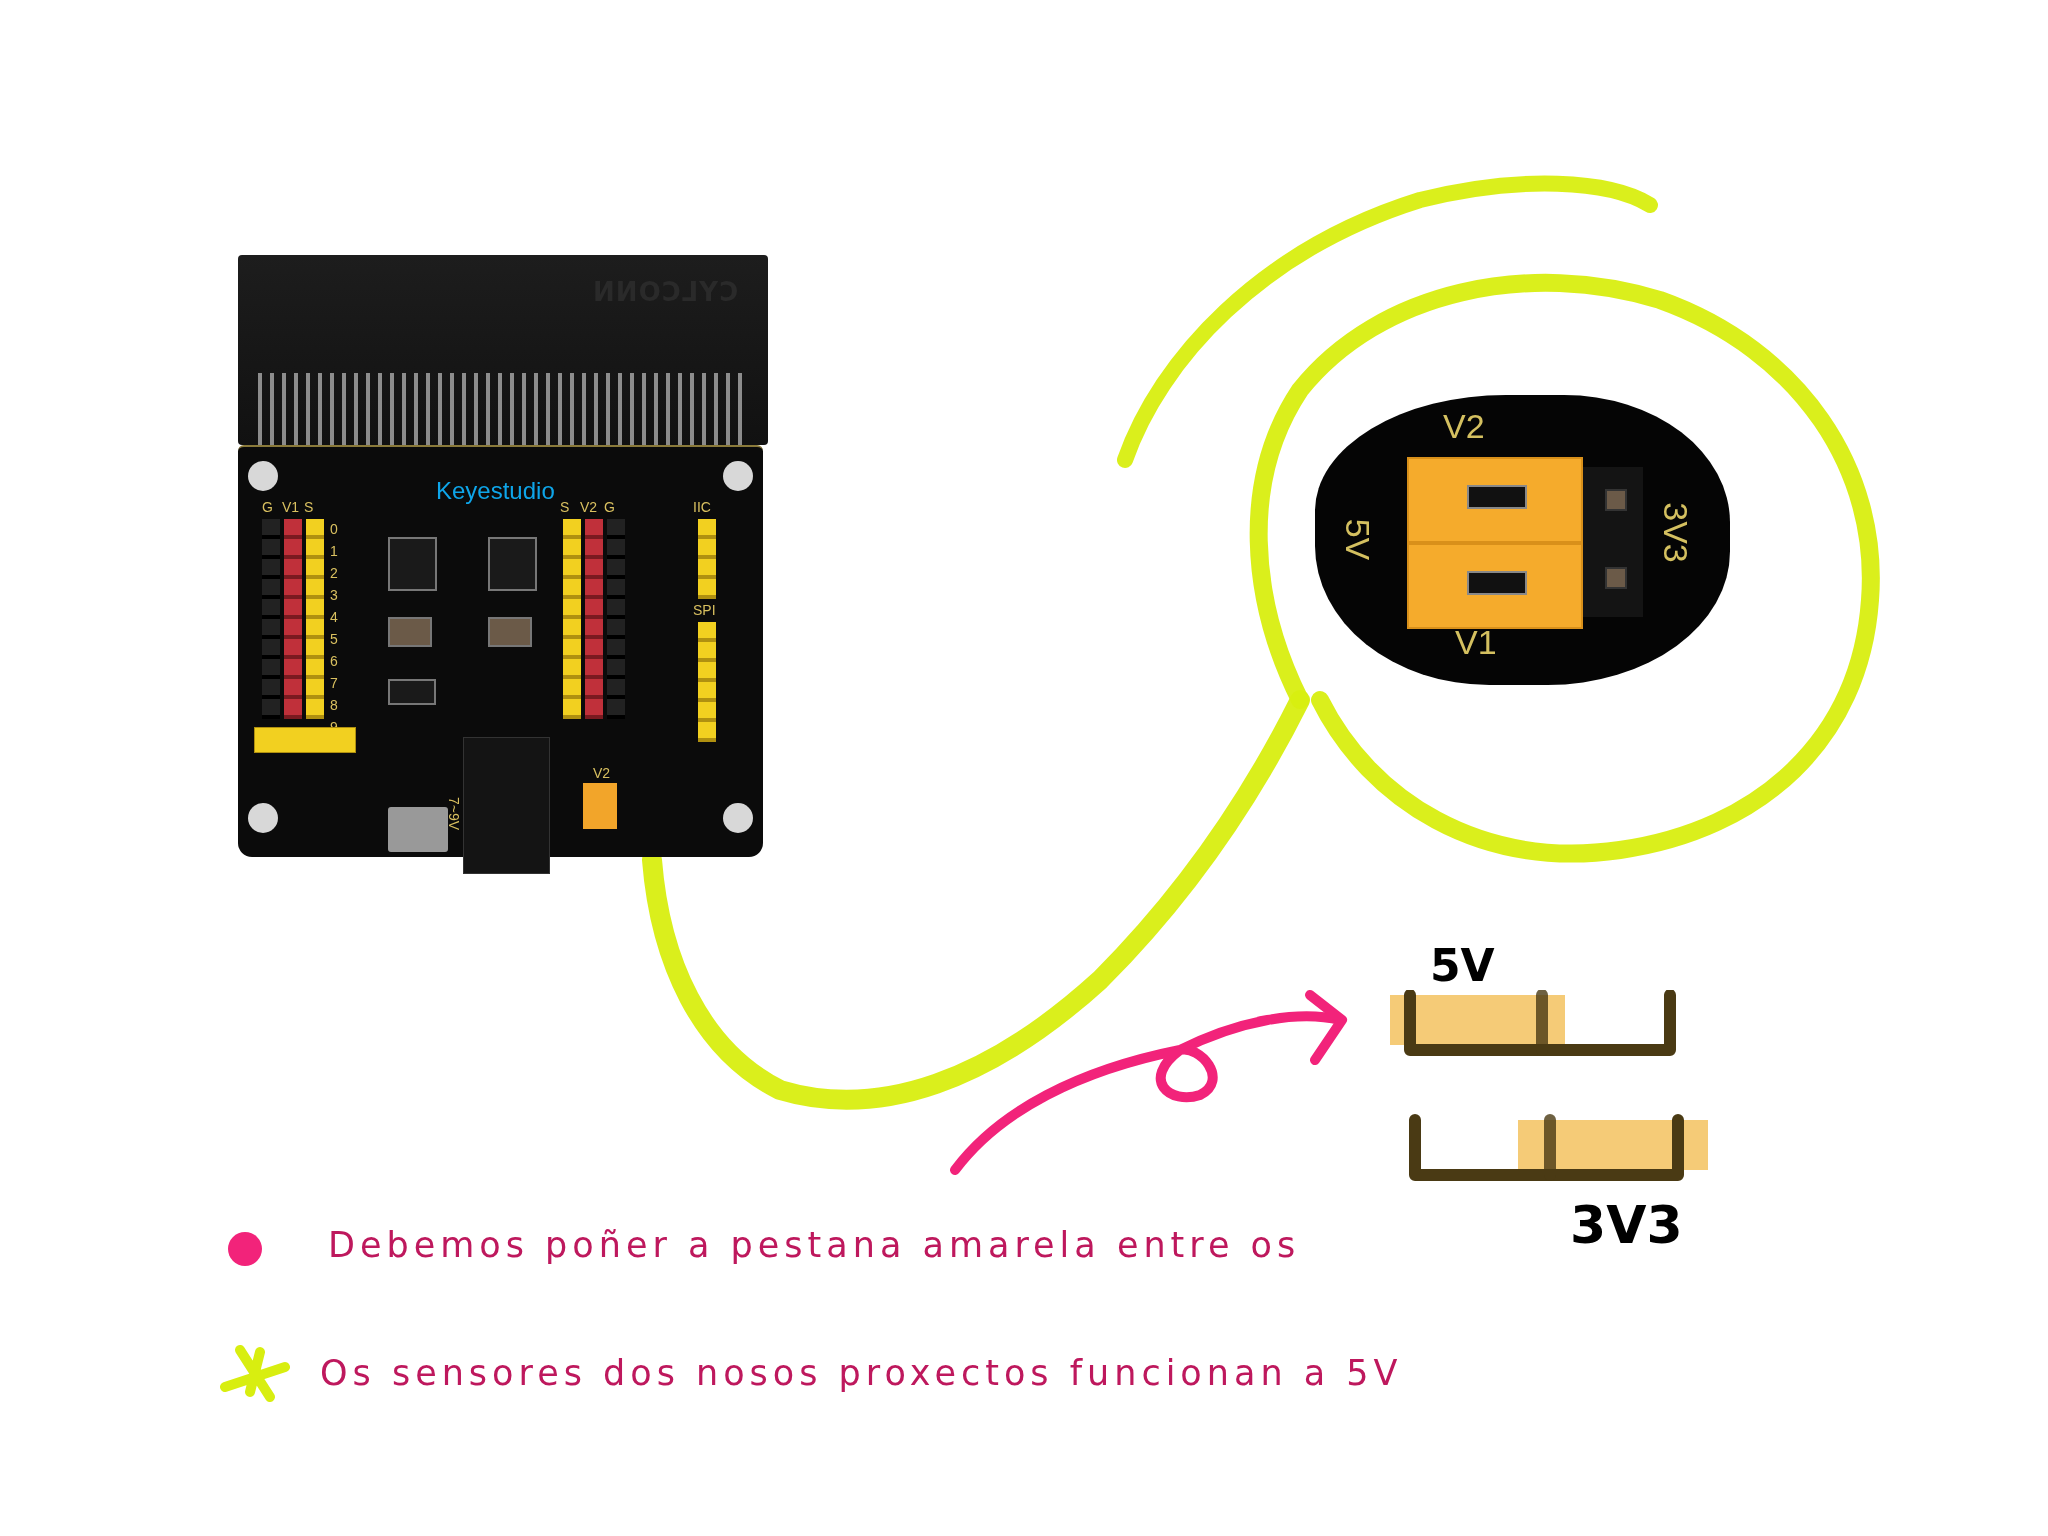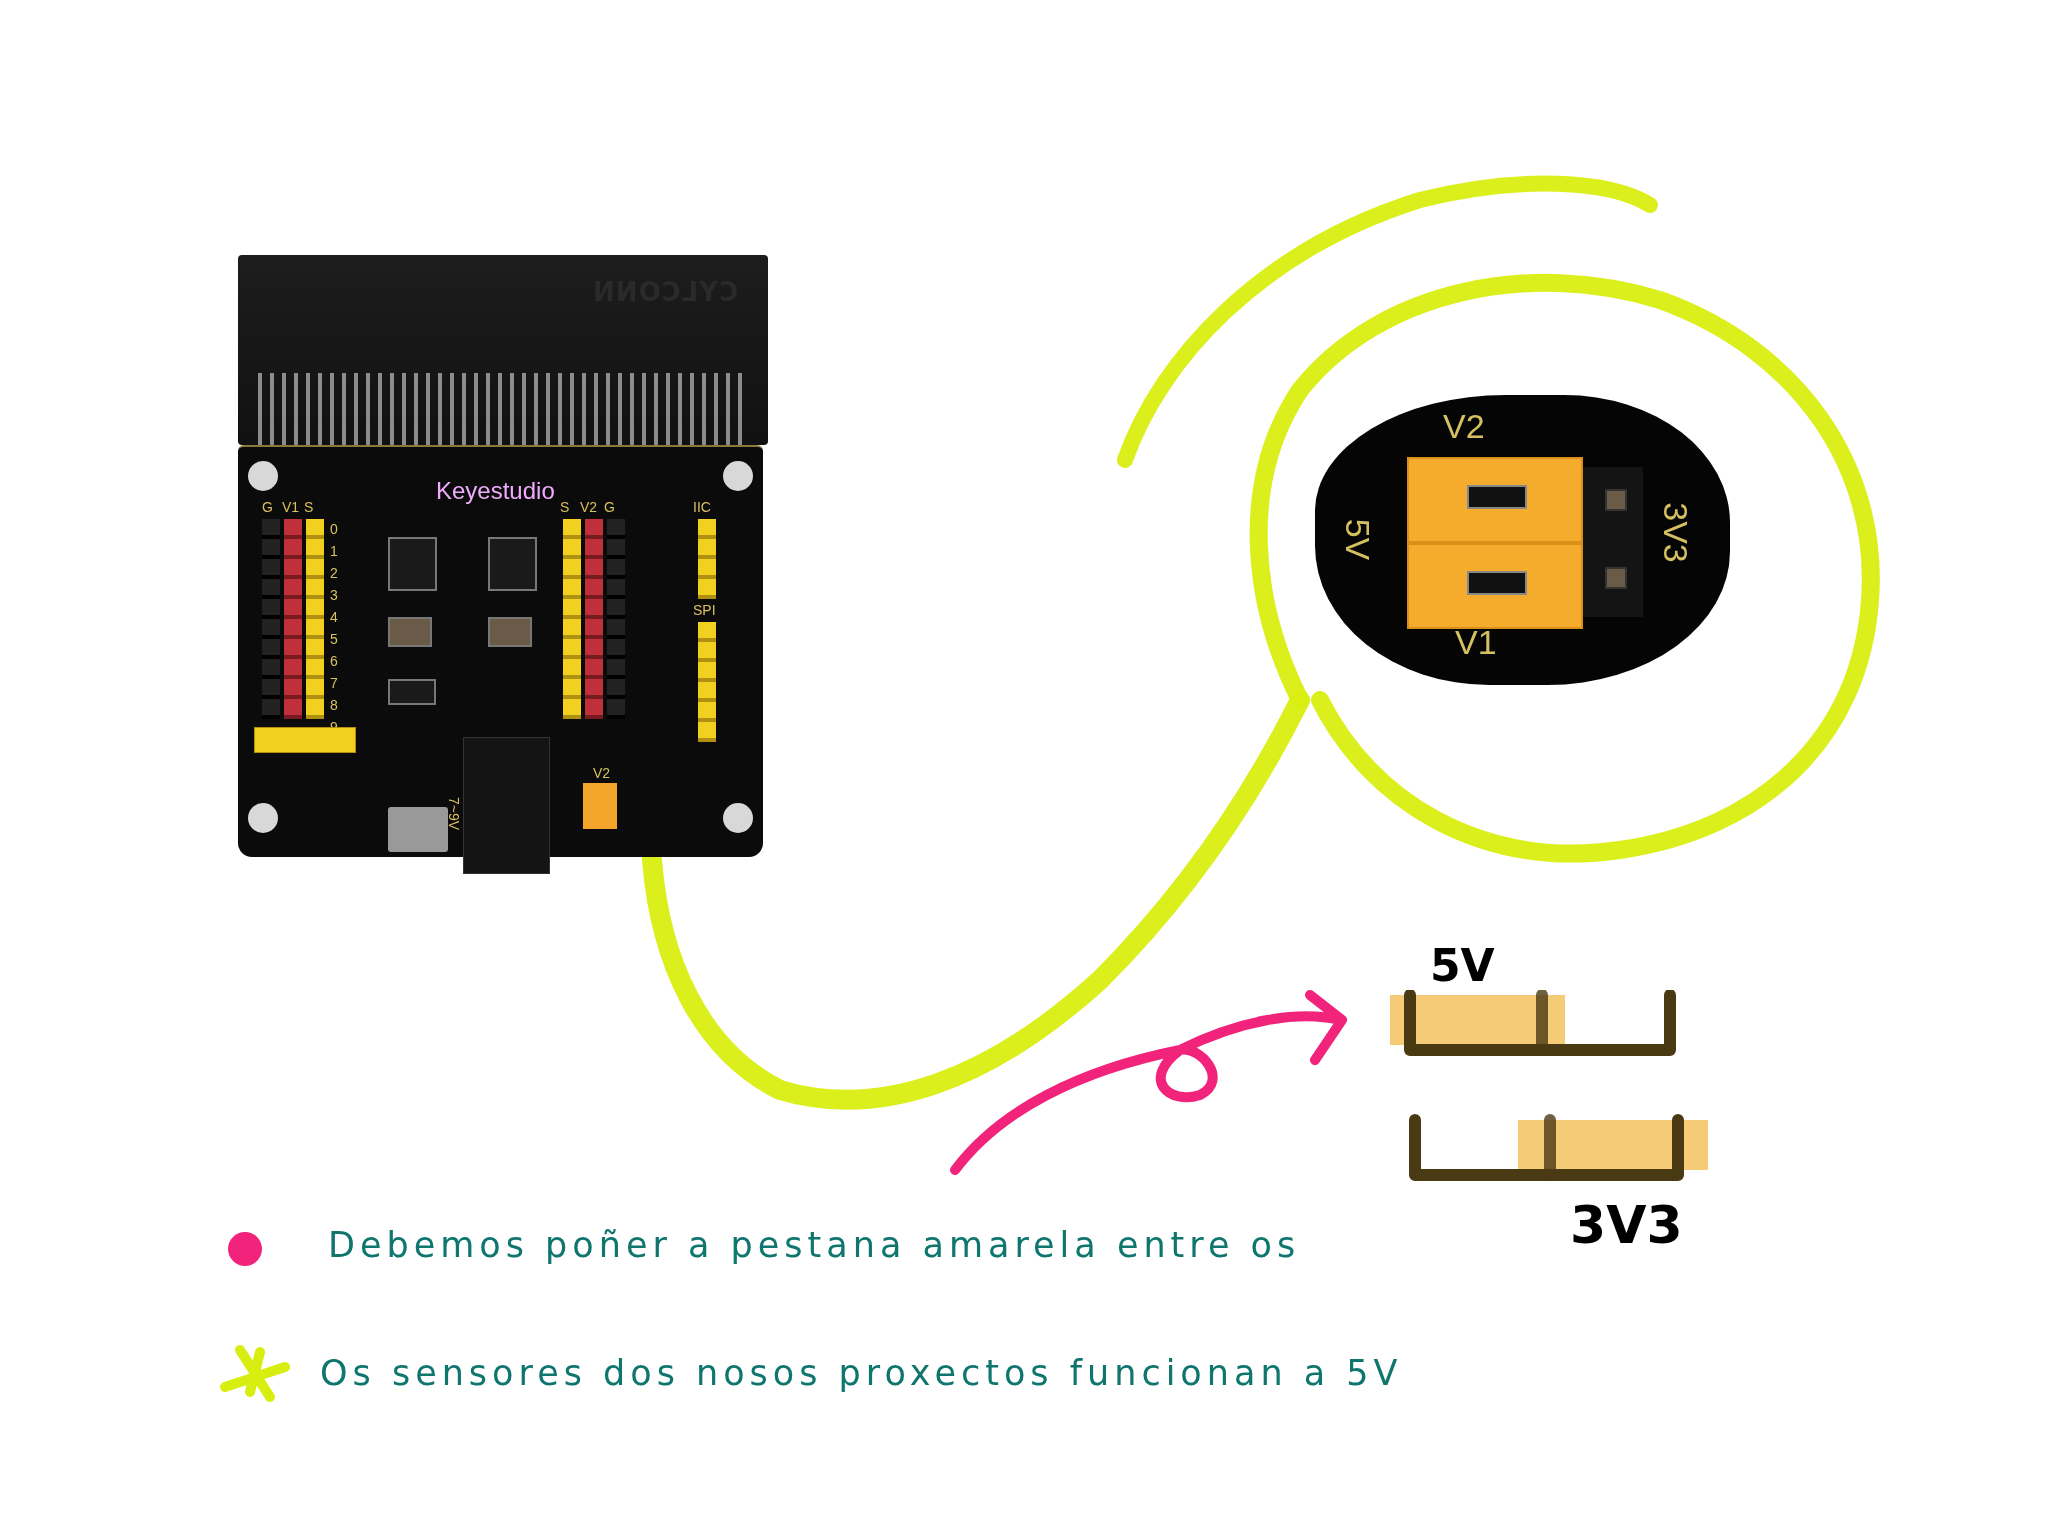--- a/index.html
+++ b/index.html
@@ -6,42 +6,42 @@
   body { width: 2048px; height: 1536px; position: relative; overflow: hidden; font-family: "DejaVu Sans", sans-serif; }
   .abs { position: absolute; }
 
   
   .board { left: 238px; top: 255px; width: 530px; height: 625px; }
   .connector { left: 0; top: 0; width: 530px; height: 190px; background: linear-gradient(#1d1d1d, #111); border-radius: 4px; }
   .brand-mold { right: 30px; top: 22px; font-family: "DejaVu Sans", sans-serif; font-weight: bold; font-size: 26px; color: #2a2a2a; letter-spacing: 1px; transform: scaleX(-1); }
   .edge-pins { left: 20px; top: 118px; width: 490px; height: 75px; background: repeating-linear-gradient(90deg, #aaa 0 4px, transparent 4px 12px); opacity: .8; }
   .pcb { left: 0; top: 190px; width: 525px; height: 410px; background: #0b0b0b; border-radius: 6px 6px 14px 14px; border-top: 2px solid #8a7a3a; }
   .hole { width: 30px; height: 30px; border-radius: 50%; background: #d8d8d8; }
-  .brand { left: 198px; top: 30px; color: #f0abfc; font-family: "Liberation Sans", sans-serif; font-size: 24px; }
+  .brand { left: 198px; top: 30px; color: #0ea5e9; font-family: "Liberation Sans", sans-serif; font-size: 24px; }
   .pin-col { width: 18px; }
   .pin-col.black { background: repeating-linear-gradient(#222 0 16px, #000 16px 20px); }
   .pin-col.red { background: repeating-linear-gradient(#c0303a 0 16px, #7a1a20 16px 20px); }
   .pin-col.yellow { background: repeating-linear-gradient(#f2d020 0 16px, #b09010 16px 20px); }
   .pcb-label { color: #d9c060; font-family: "Liberation Sans", sans-serif; font-size: 14px; }
   .chip { background: #1a1a1a; border: 2px solid #777; }
   .jack { background: #141414; border: 1px solid #333; }
   .usb { background: #999; border-radius: 3px; }
   .jumper-small { background: #f2a52a; }
 
   
   .inset { left: 1315px; top: 395px; width: 415px; height: 290px; background: #050505; border-radius: 46% 40% 44% 42% / 40% 44% 46% 48%; }
   .inset-label { color: #d4c060; font-family: "Liberation Sans", sans-serif; font-size: 34px; }
   .jumper-block { background: #f5ab2c; border: 2px solid #d9901a; }
   .jumper-slot { background: #111; border: 2px solid #888; }
   .pad { width: 18px; height: 18px; background: #6b5a48; border: 2px solid #333; }
 
   
   .diag-text { font-family: "DejaVu Sans", sans-serif; color: #000; font-weight: bold; }
   
-  .legend-text { font-family: "DejaVu Sans", sans-serif; font-size: 35px; letter-spacing: 5px; color: #0f766e; line-height: 46px; }
+  .legend-text { font-family: "DejaVu Sans", sans-serif; font-size: 35px; letter-spacing: 5px; color: #be185d; line-height: 46px; }
 </style>
 </head>
 <body>
 
 <svg class="abs" style="left:0;top:0" width="2048" height="1536" viewBox="0 0 2048 1536">
   <path d="M652 860 C 660 960, 700 1050, 780 1090 C 880 1120, 990 1080, 1100 980 C 1200 880, 1260 780, 1300 700" fill="none" stroke="#d8ee10" stroke-width="20" stroke-linecap="round" opacity=".95"></path>
   <path d="M1300 700 C 1250 600, 1240 480, 1300 390 C 1380 290, 1530 260, 1660 300 C 1800 350, 1880 470, 1870 600 C 1860 740, 1760 830, 1620 850 C 1480 870, 1370 800, 1320 700" fill="none" stroke="#d8ee10" stroke-width="18" stroke-linecap="round" opacity=".95"></path>
   <path d="M1125 460 C 1160 360, 1260 250, 1420 200 C 1520 175, 1610 180, 1650 205" fill="none" stroke="#d8ee10" stroke-width="16" stroke-linecap="round" opacity=".95"></path>
 
   <path d="M955 1170 C 1000 1110, 1080 1070, 1180 1050 C 1200 1045, 1230 1080, 1200 1095 C 1170 1105, 1140 1080, 1180 1050 C 1240 1020, 1300 1010, 1340 1020" fill="none" stroke="#f2237a" stroke-width="10" stroke-linecap="round"></path>

